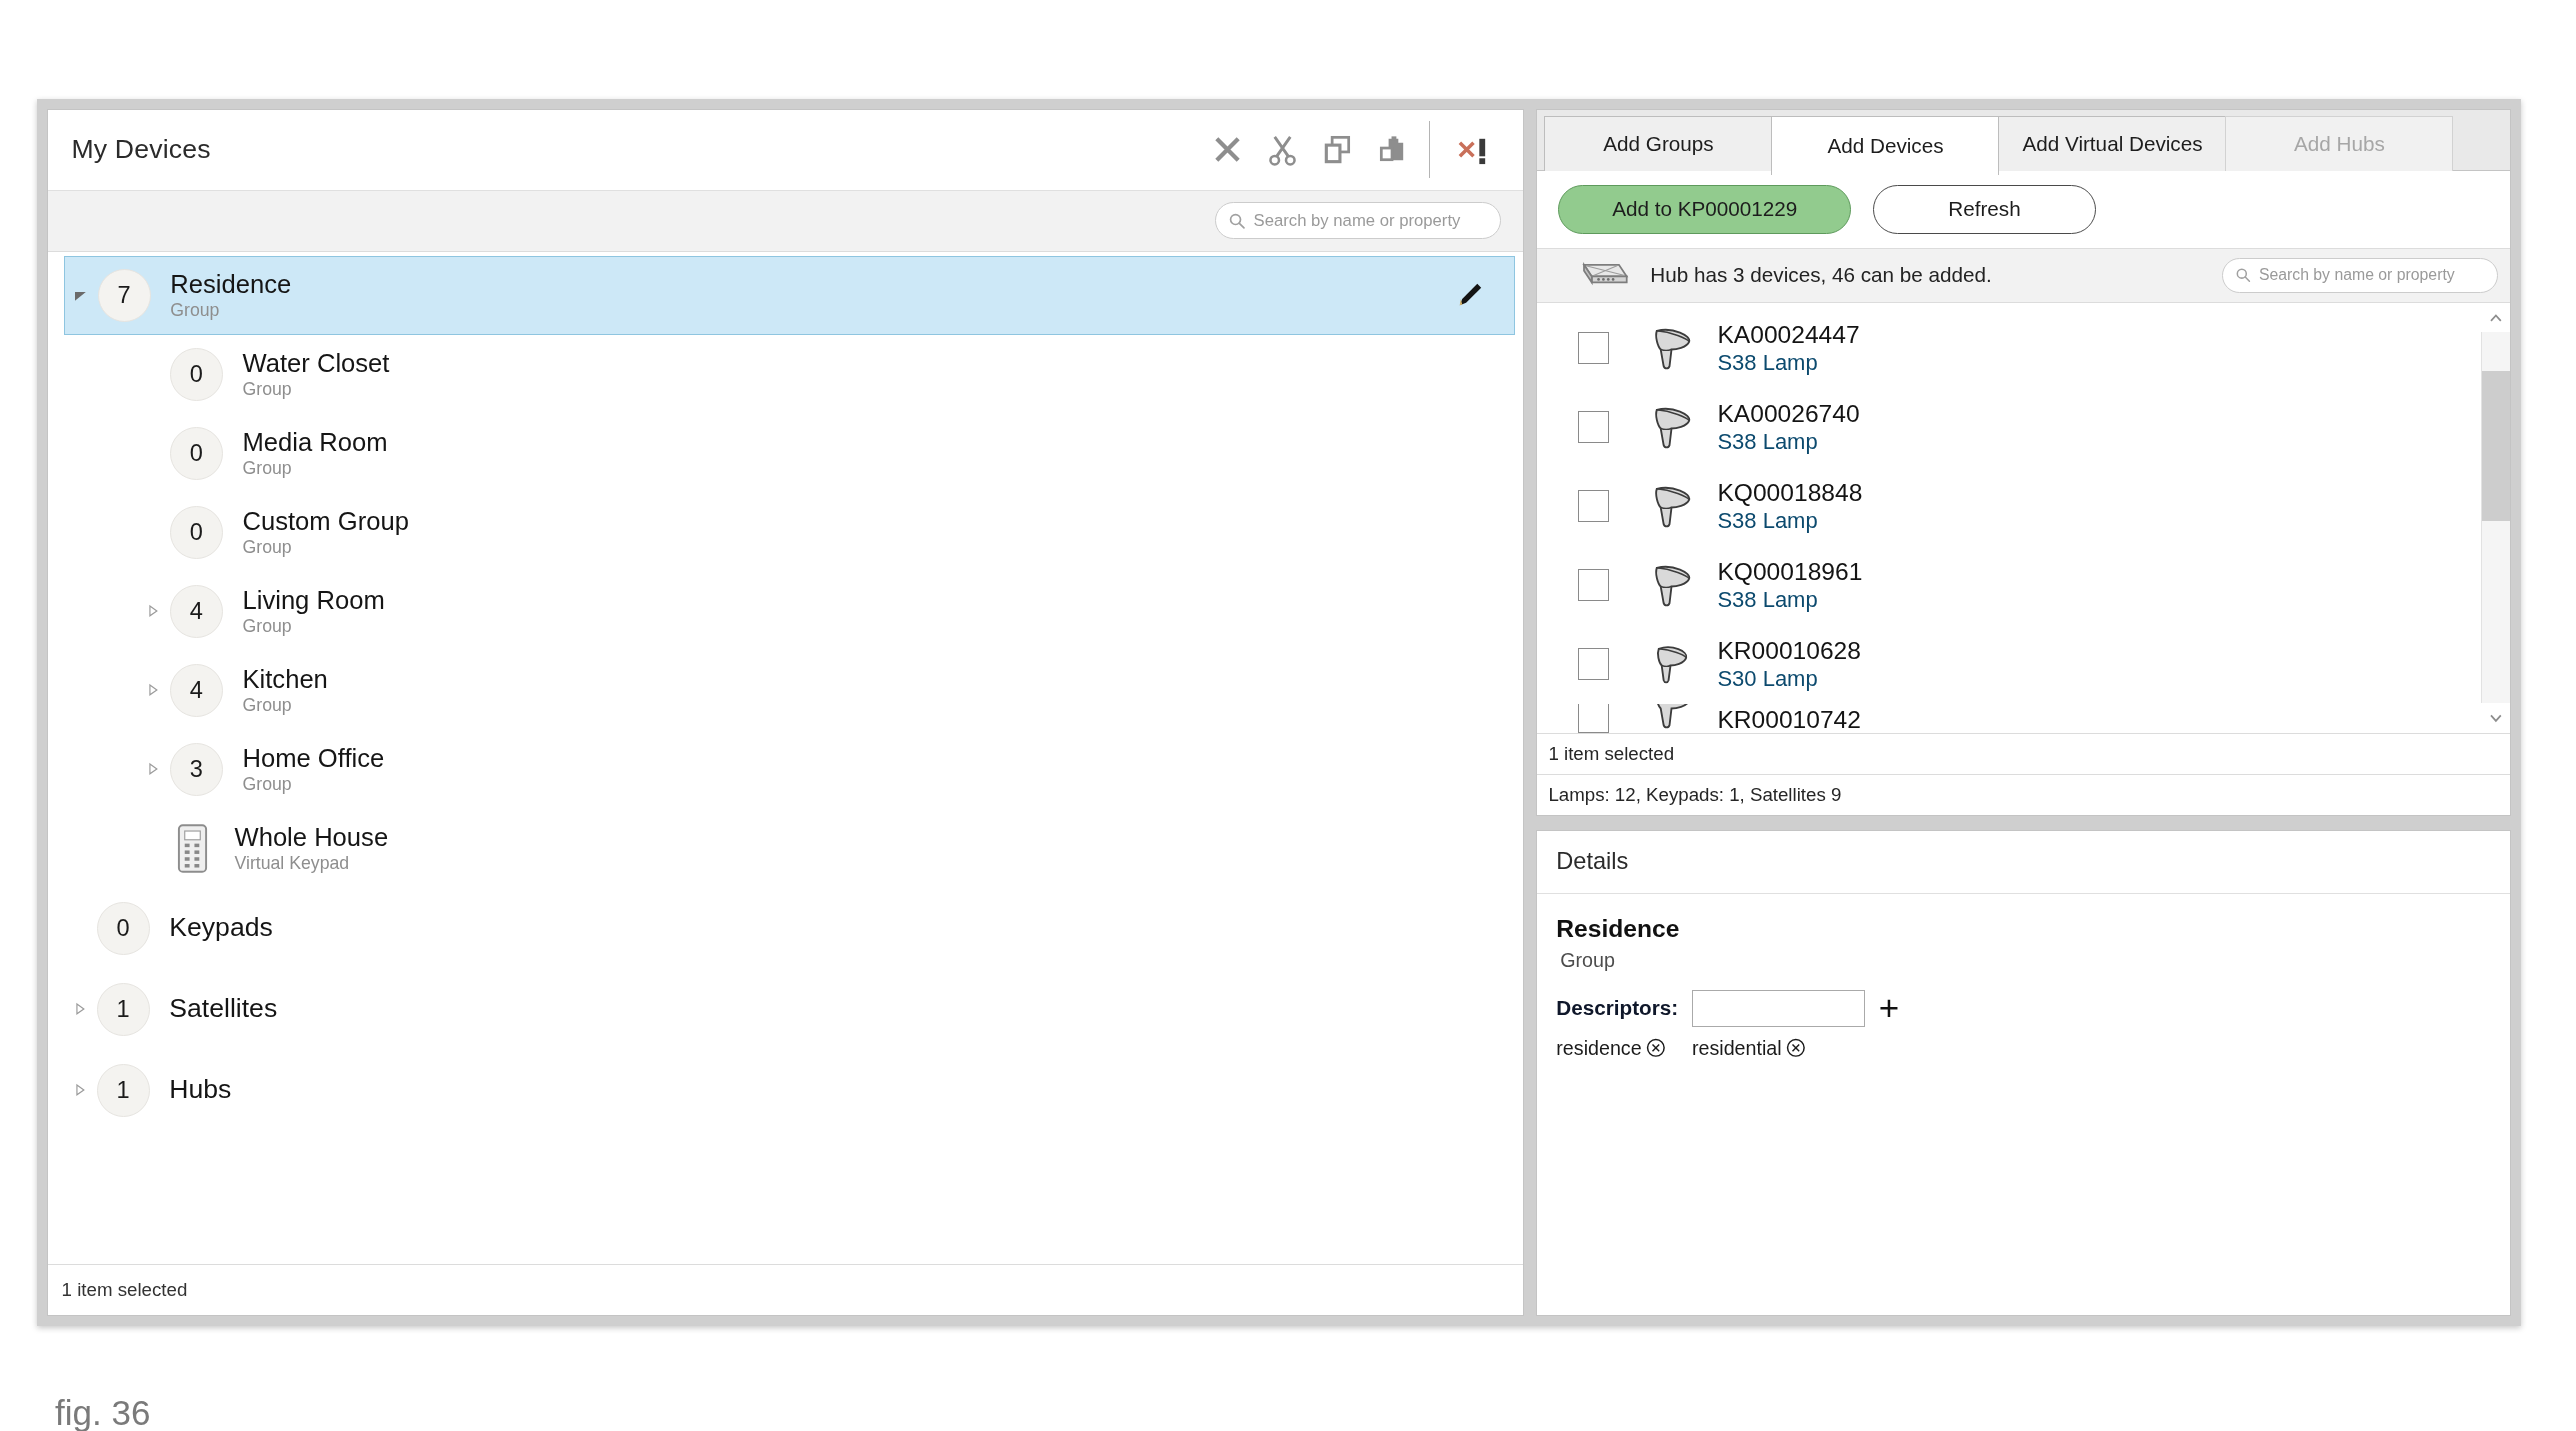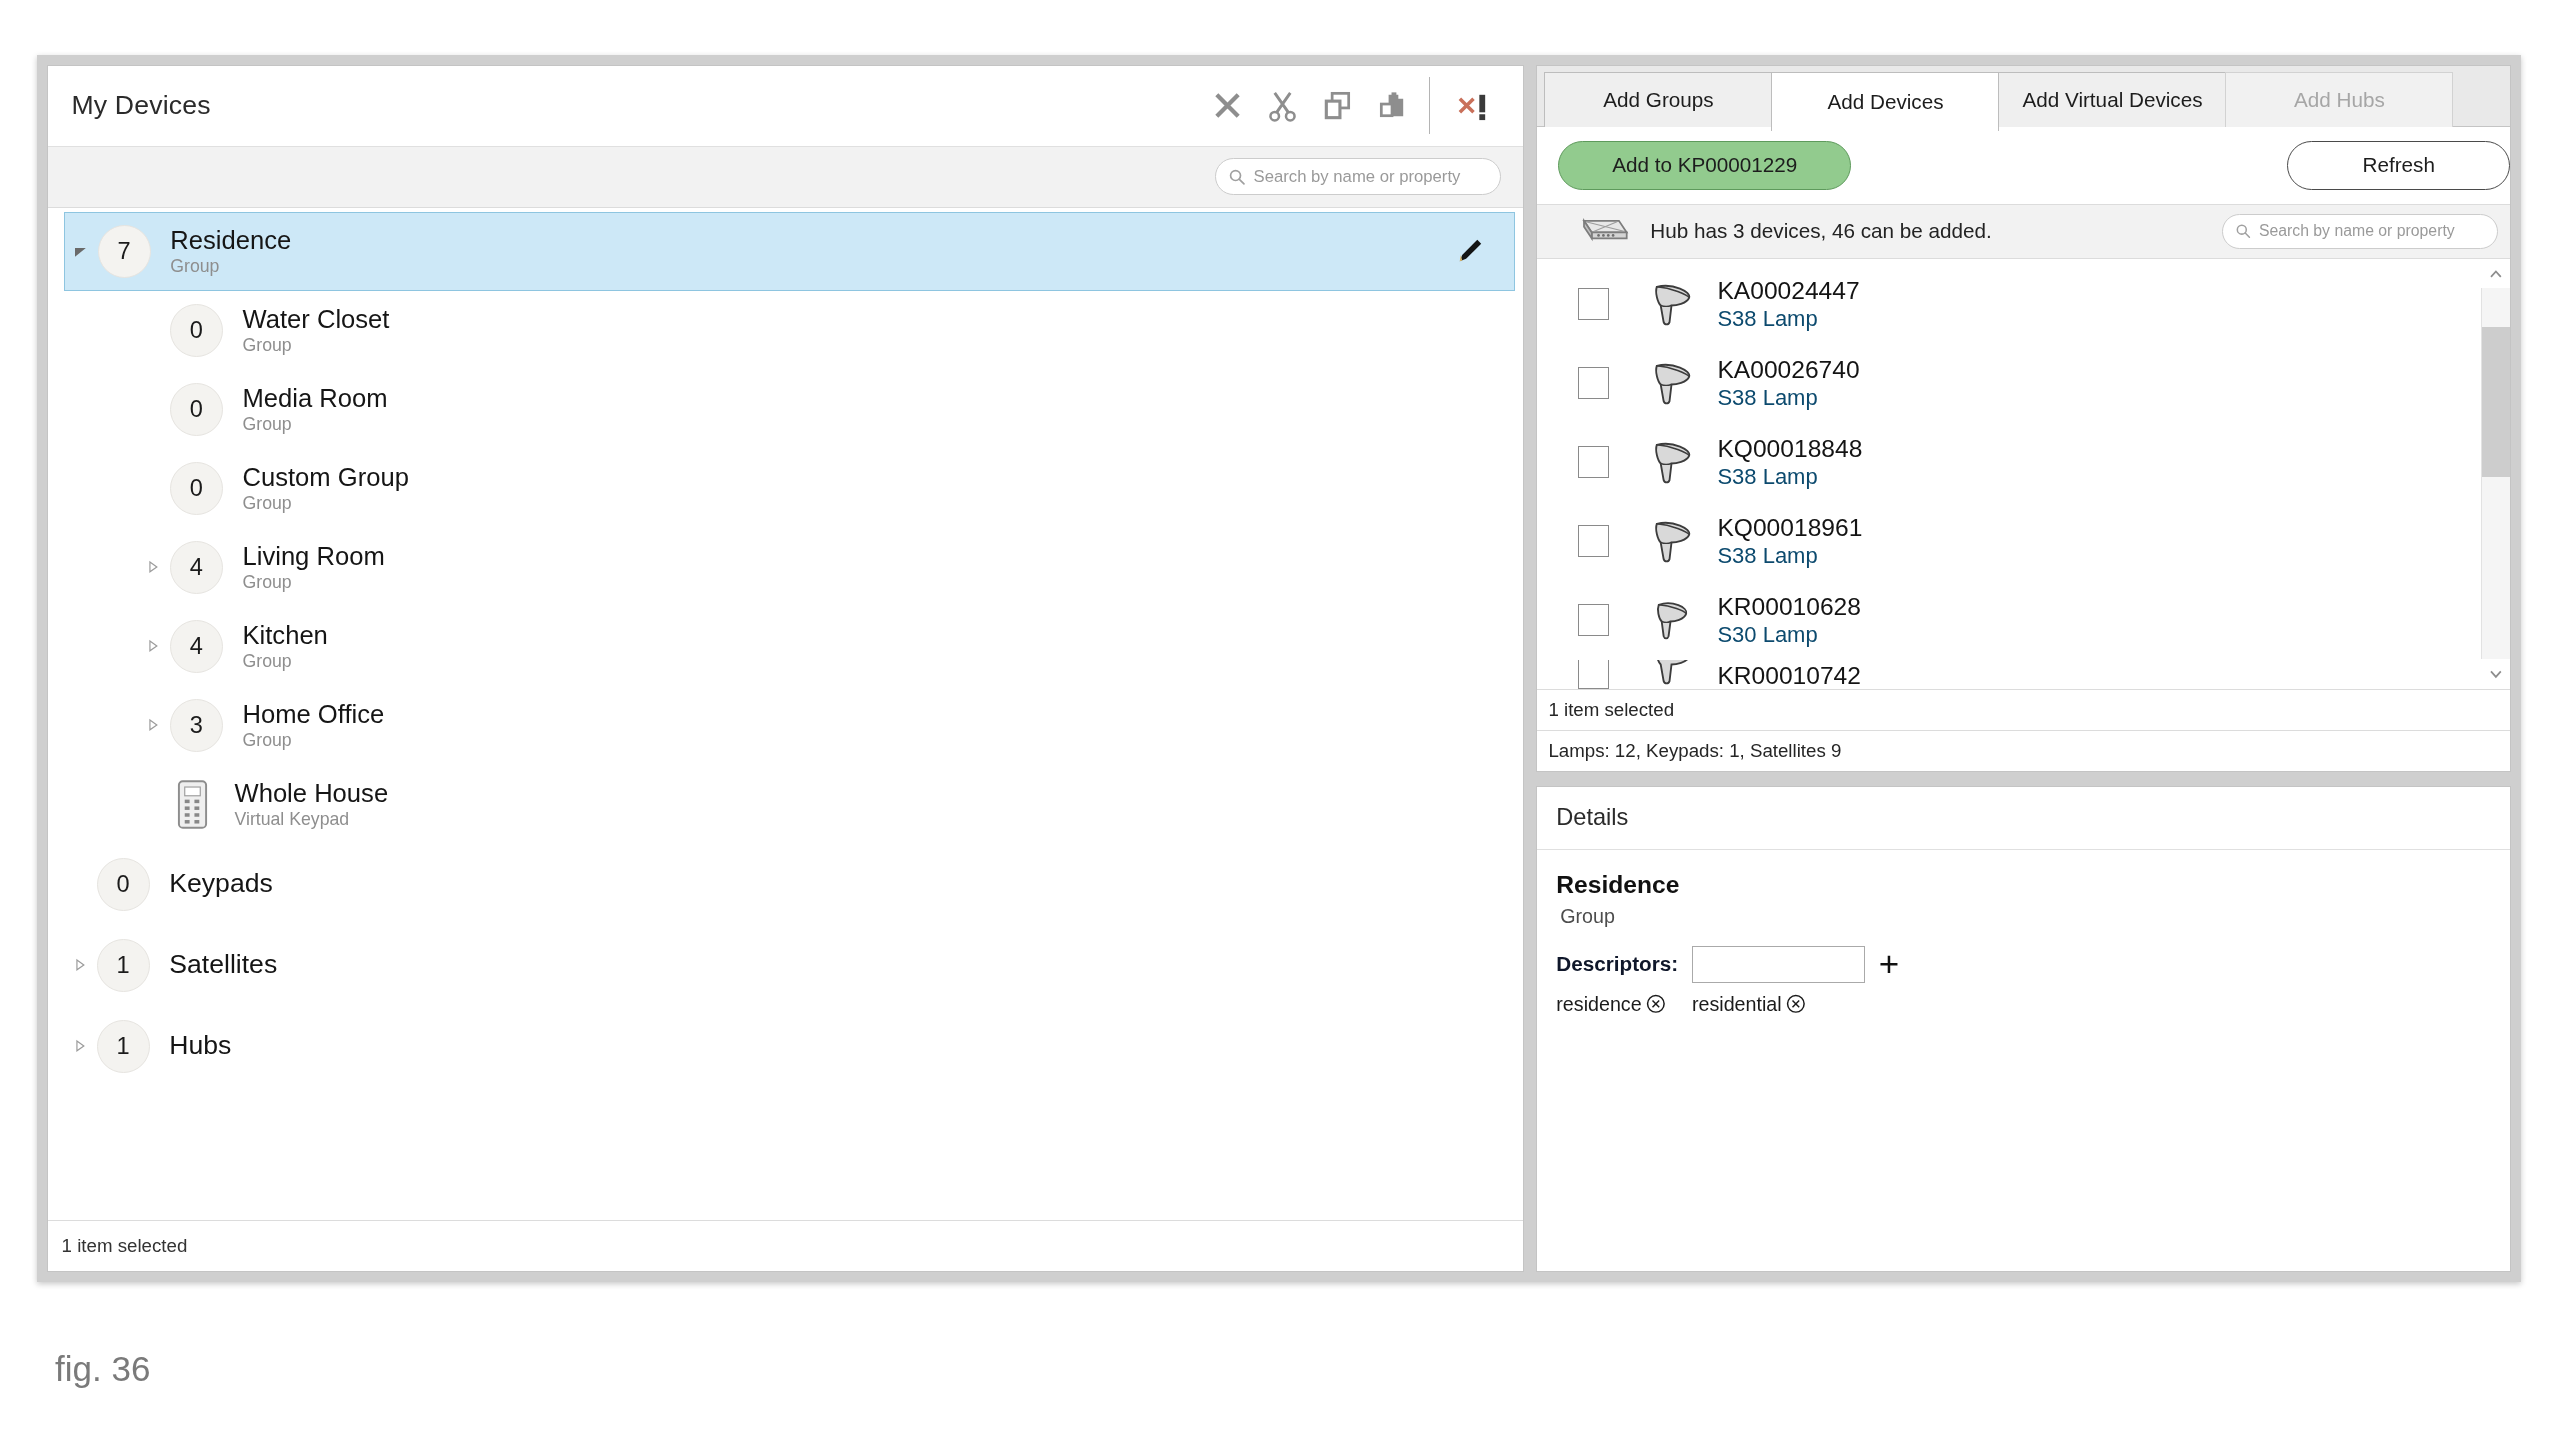--- a/index.html
+++ b/index.html
@@ -8,20 +8,21 @@
     background: #ffffff;
     font-family: "Liberation Sans", sans-serif;
     overflow: hidden;
   }
 
   
   #figure-root {
     position: relative;
     width: 2576px; height: 1321px;
     background: #ffffff;
+    margin-top: 44px;
   }
 
   #app-window {
     position: absolute;
     left: 37px; top: 55px;
     width: 2484px; height: 1227px;
     background: #cfcfcf;
     box-shadow: 0 2px 5.9px rgba(0,0,0,0.22);
     display: flex;
     padding: 9.8px;
@@ -210,21 +211,20 @@
     cursor: default;
   }
 
   #action-row {
     height: 77px;
     display: flex;
     align-items: center;
     padding-left: 21.7px;
     gap: 21.7px;
     background: #ffffff;
-    justify-content: space-between;
   }
   .btn-pill {
     height: 49px;
     border-radius: 24.6px;
     display: flex; align-items: center; justify-content: center;
     font-size: 20.7px;
     cursor: pointer;
     font-family: "Liberation Sans", sans-serif;
   }
   #btn-add-to {

